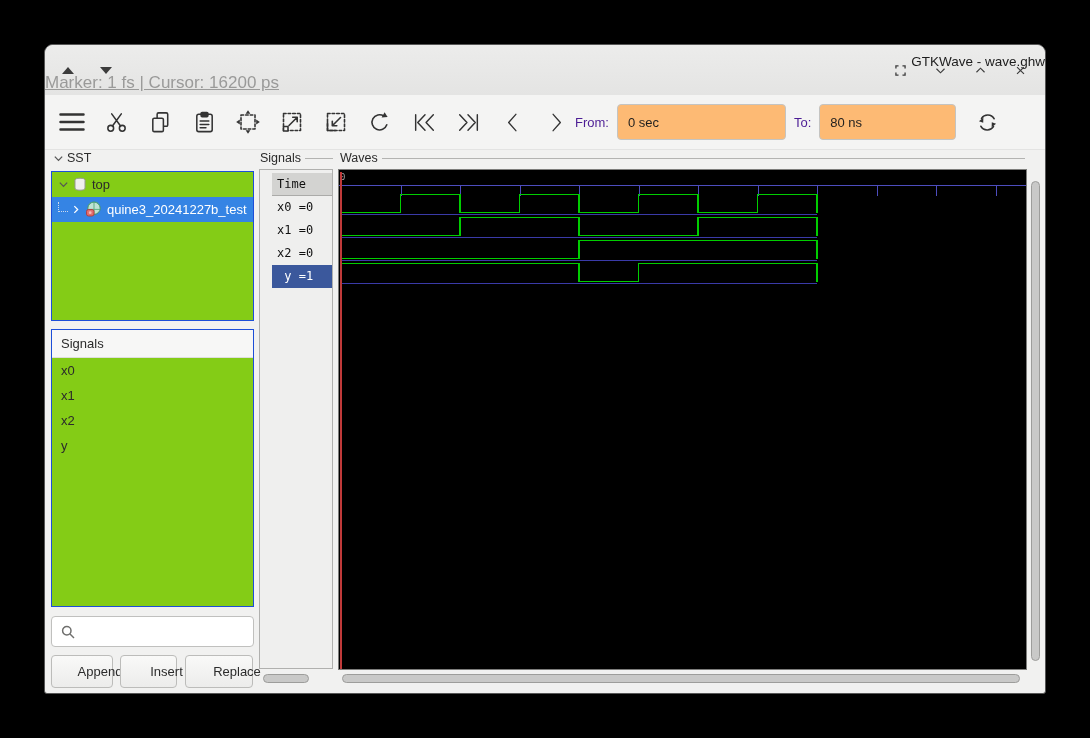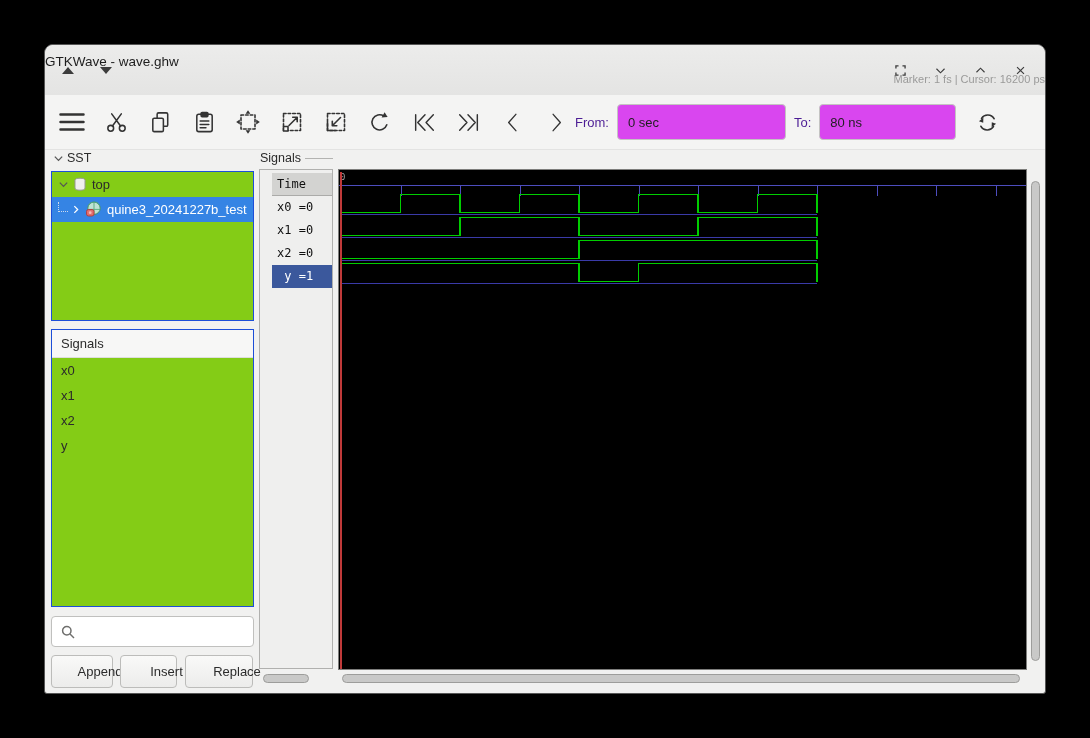--- a/index.html
+++ b/index.html
@@ -2,36 +2,36 @@
 <html style="--tree-sel: #3584e4; --trace-sel: #3b589c;"><head>
 <meta charset="utf-8">
 <style>
   html,body{margin:0;padding:0;background:#000;width:1090px;height:738px;overflow:hidden;
     font-family:"Liberation Sans", sans-serif;}
   .window{position:absolute;left:44px;top:44px;width:1002px;height:650px;background:#f1f1f0;
     border-radius:9px 9px 3px 3px;border:1px solid #565656;box-sizing:border-box;overflow:hidden;}
   
   .titlebar{position:absolute;left:0;top:0;right:0;height:50px;background:linear-gradient(#ececeb,#e4e4e3);
     border-bottom:1px solid #cfcfce;border-radius:8px 8px 0 0;}
-  .tb-title{position:absolute;left:0;right:0;top:9px;text-align:left;font-size:13.5px;color:#1d1d1d;}
-  .tb-sub{position:absolute;left:0;right:0;top:28px;text-align:right;font-size:11px;color:#9a9a99;}
+  .tb-title{position:absolute;left:0;right:0;top:9px;text-align:right;font-size:13.5px;color:#1d1d1d;}
+  .tb-sub{position:absolute;left:0;right:0;top:28px;text-align:left;font-size:17px;color:#9a9a99;text-decoration:underline;}
   .tb-left{position:absolute;left:14px;top:0;height:50px;display:flex;align-items:center;gap:20px;}
   .tb-right{position:absolute;right:16px;top:0;height:50px;display:flex;align-items:center;gap:22px;}
   .tb-btn{width:18px;height:18px;display:flex;align-items:center;justify-content:center;cursor:default;}
   .tri{width:0;height:0;border-left:6px solid transparent;border-right:6px solid transparent;}
   .tri.up{border-bottom:7px solid #3c3c3c;}
   .tri.down{border-top:7px solid #3c3c3c;}
   
   .toolbar{position:absolute;left:0;top:50px;right:0;height:54px;background:#f4f4f3;border-bottom:1px solid #e3e3e2;}
   .tool-icons{position:absolute;left:12px;top:0;height:54px;display:flex;align-items:center;gap:14px;}
   .tool-btn{width:30px;height:30px;display:flex;align-items:center;justify-content:center;}
   .tool-btn svg{stroke:#333;fill:none;stroke-width:1.6;stroke-linecap:round;stroke-linejoin:round;}
   .tool-fields{position:absolute;left:530px;top:0;height:54px;display:flex;align-items:center;gap:8px;}
   .tool-label{font-size:13px;color:#4c1d95;}
-  .tool-input{height:36px;border:1px solid #c4c4c2;border-radius:4px;background:#d946ef;font-size:13px;
+  .tool-input{height:36px;border:1px solid #c4c4c2;border-radius:4px;background:#fdba74;font-size:13px;
     color:#1e1e1e;padding:12px 10px;box-sizing:border-box;font-family:"Liberation Sans",sans-serif;}
   .in-from{width:169px;}
   .in-to{width:137px;margin-right:8px;}
   
   .sst-label{position:absolute;left:8px;top:106px;font-size:12.5px;color:#2b2b2b;display:flex;align-items:center;gap:3px;}
   .chev{stroke:#555;fill:none;stroke-width:1.4;}
   .panel{position:absolute;background:#84cc16;border:1px solid #1d4ed8;box-sizing:border-box;}
   .tree-box{left:6px;top:126px;width:203px;height:150px;overflow:hidden;}
   .tree-row{height:25px;display:flex;align-items:center;font-size:13px;color:#2b2b2b;white-space:nowrap;}
   .tree-row.selected{background:var(--tree-sel,#3584e4);color:#fff;}
@@ -267,20 +267,24 @@
     <div class="name-row header">Time</div>
     <div class="name-row">x0 =0</div>
     <div class="name-row">x1 =0</div>
     <div class="name-row">x2 =0</div>
     <div class="name-row selected"> y =1</div>
   </div>
   <div class="hscroll-names">
     <div class="scroll-thumb hthumb-names"></div>
   </div>
 
+  <div class="frame-label" style="left:295px;top:106px;width:685px;">
+    <span>Waves</span>
+      <span class="rule"></span>
+  </div>
   <div class="wave-canvas">
     <svg id="wave-svg" width="687" height="499" viewBox="0 0 687 499">
         <line x1="0" y1="15.5" x2="687" y2="15.5" stroke="#4d4dbe" stroke-width="1" shape-rendering="crispEdges"></line>
         <line x1="2.5" y1="15.5" x2="2.5" y2="26" stroke="#4d4dbe" stroke-width="1" shape-rendering="crispEdges"></line>
         <line x1="62.5" y1="15.5" x2="62.5" y2="26" stroke="#4d4dbe" stroke-width="1" shape-rendering="crispEdges"></line>
         <line x1="121.5" y1="15.5" x2="121.5" y2="26" stroke="#4d4dbe" stroke-width="1" shape-rendering="crispEdges"></line>
         <line x1="181.5" y1="15.5" x2="181.5" y2="26" stroke="#4d4dbe" stroke-width="1" shape-rendering="crispEdges"></line>
         <line x1="240.5" y1="15.5" x2="240.5" y2="26" stroke="#4d4dbe" stroke-width="1" shape-rendering="crispEdges"></line>
         <line x1="300.5" y1="15.5" x2="300.5" y2="26" stroke="#4d4dbe" stroke-width="1" shape-rendering="crispEdges"></line>
         <line x1="359.5" y1="15.5" x2="359.5" y2="26" stroke="#4d4dbe" stroke-width="1" shape-rendering="crispEdges"></line>

